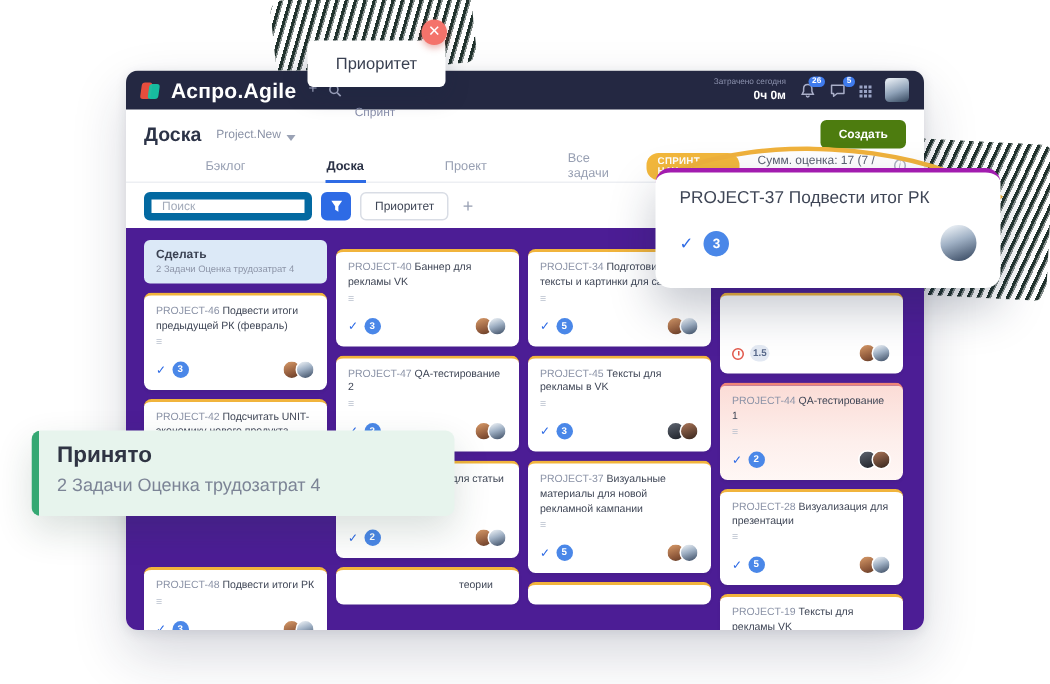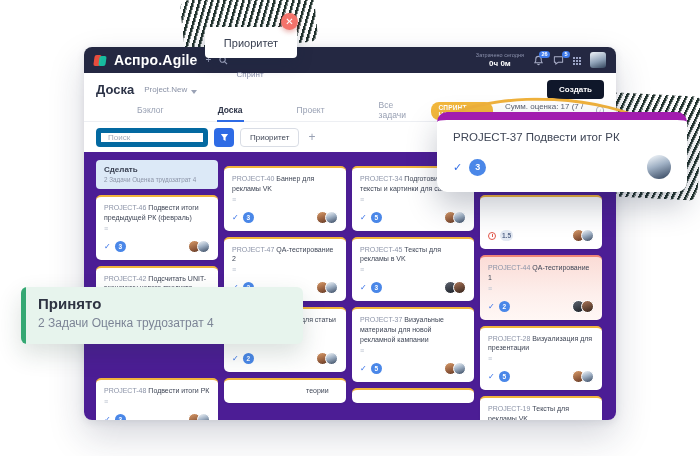--- a/index.html
+++ b/index.html
@@ -17,34 +17,34 @@
 
   
   .topbar { height: 26px; background: #242842; display: flex; align-items: center; padding: 0 10px; gap: 8px; flex: 0 0 auto; }
   .logo { position: relative; width: 12px; height: 11px; flex: 0 0 auto; }
   .logo::before { content: ""; position: absolute; left: 0; top: 0; width: 7px; height: 11px; background: #e84d3d; border-radius: 2px; transform: skewX(-8deg); }
   .logo::after { content: ""; position: absolute; left: 5px; top: 1px; width: 7px; height: 10px; background: #17c3a4; border-radius: 2px; transform: skewX(-8deg); opacity: .95; }
   .brand { color: #fff; font-size: 14px; font-weight: bold; letter-spacing: .2px; }
   .tb-ic { color: #a9aec8; font-size: 10px; line-height: 1; cursor: pointer; display: flex; align-items: center; }
   .tb-search-hint { color: #8b91ad; font-size: 8px; margin-top: 28px; }
   .tb-right { margin-left: auto; display: flex; align-items: center; gap: 9px; }
-  .time-box { text-align: center; line-height: 1.15; }
+  .time-box { text-align: right; line-height: 1.15; }
   .time-label { color: #8b91ad; font-size: 5.5px; }
   .time-value { color: #fff; font-size: 8px; font-weight: bold; }
   .ic-wrap { position: relative; display: flex; align-items: center; cursor: pointer; }
   .ic-badge { position: absolute; top: -4px; right: -6px; background: #3f7bed; color: #fff; font-size: 5.5px; border-radius: 6px; padding: 1px 2.5px; line-height: 1; font-weight: bold; }
   .grid-dots { width: 2px; height: 2px; background: #9aa3c5; color: #9aa3c5; box-shadow: 0 0 0 0, 3px 0, 6px 0, 0 3px, 3px 3px, 6px 3px, 0 6px, 3px 6px, 6px 6px; margin: 2px 6px 6px 0; }
   .tb-avatar { width: 16px; height: 16px; border-radius: 3px; background: linear-gradient(160deg, #dfe6ee 10%, #8fa2b8 55%, #33455c 100%); }
 
   
   .pagehead { height: 27px; display: flex; align-items: center; padding: 6px 12px 0; gap: 10px; flex: 0 0 auto; }
   .page-title { font-size: 13px; font-weight: bold; color: #2c3347; }
   .proj-select { display: flex; align-items: flex-end; gap: 4px; color: #8a92a6; font-size: 8px; cursor: pointer; }
   .caret { width: 0; height: 0; border-left: 3px solid transparent; border-right: 3px solid transparent; border-top: 4px solid #9aa2b5; }
-  .create-btn { margin-left: auto; background: #0f172a; color: #fff; font-size: 8px; font-weight: bold; border: none; border-radius: 4px; padding: 5px 12px; cursor: pointer; }
+  .create-btn { margin-left: auto; background: #4d7c0f; color: #fff; font-size: 8px; font-weight: bold; border: none; border-radius: 4px; padding: 5px 12px; cursor: pointer; }
 
   
   .tabsrow { height: 22px; display: flex; align-items: center; gap: 12px; padding: 0 12px; border-bottom: 1px solid #edeff3; flex: 0 0 auto; }
   .tab { font-size: 8.5px; color: #98a0b3; padding: 5px 1px; cursor: pointer; border-bottom: 2px solid transparent; margin-left: 40px; }
   .tab.active { color: #2c3347; font-weight: bold; border-bottom-color: #2e6be5; }
   .sprint-pill { background: #f3b83c; color: #fff; font-size: 6.5px; font-weight: bold; border-radius: 8px; padding: 2px 7px; letter-spacing: .2px; }
   .sprint-summary { font-size: 8px; color: #5b6272; }
   .info-ic { display: inline-flex; align-items: center; justify-content: center; width: 9px; height: 9px; border: 1px solid #aab1c0; border-radius: 50%; color: #aab1c0; font-size: 6px; font-style: italic; }
 
   
@@ -82,21 +82,21 @@
   .card-spacer { height: 36px; margin-top: 6px; }
   .card.clock .clock-gap { height: 18px; }
   .clock-ic { position: relative; width: 8px; height: 8px; border: 1px solid #e2574a; border-radius: 50%; display: inline-block; }
   .clock-ic::after { content: ""; position: absolute; left: 2.5px; top: 1px; width: 1px; height: 3px; background: #e2574a; }
 
   
   .tooltip { position: absolute; left: 205px; top: 27px; width: 92px; height: 31px; background: #fff; border-radius: 4px; box-shadow: 0 6px 16px rgba(25,35,65,.22); display: flex; align-items: center; justify-content: center; font-size: 11px; color: #3a4152; z-index: 7; }
   .tooltip-x { position: absolute; left: 281px; top: 13px; width: 17px; height: 17px; border-radius: 50%; background: #f4736b; color: #fff; font-size: 10px; display: flex; align-items: center; justify-content: center; box-shadow: 0 2px 5px rgba(200,60,50,.4); cursor: pointer; z-index: 8; }
 
   
-  .overlay-card { position: absolute; left: 437px; top: 112px; width: 250px; height: 80px; background: #fff; border-radius: 10px; border-top: 8px solid #a21caf; box-shadow: 0 14px 30px rgba(25,35,65,.25); z-index: 7; padding: 11px 16px 0; }
+  .overlay-card { position: absolute; left: 437px; top: 112px; width: 230px; height: 80px; background: #fff; border-radius: 10px; border-top: 3px solid #a21caf; box-shadow: 0 14px 30px rgba(25,35,65,.25); z-index: 7; padding: 11px 16px 0; }
   .overlay-title { font-size: 11.5px; color: #3f4656; }
   .overlay-foot { display: flex; align-items: center; margin-top: 12px; }
   .overlay-check { color: #2e6be5; font-size: 11px; font-weight: bold; margin-right: 7px; }
   .overlay-badge { width: 17px; height: 17px; border-radius: 50%; background: #4a87e8; color: #fff; font-size: 9px; font-weight: bold; display: inline-flex; align-items: center; justify-content: center; }
   .overlay-avatar { margin-left: auto; width: 24px; height: 24px; border-radius: 50%; background: linear-gradient(160deg, #e7edf3 10%, #9fb0c4 45%, #2f4059 100%); }
 
   
   .callout { position: absolute; left: 21px; top: 287px; width: 282px; height: 57px; background: #e7f4ed; border-radius: 6px; box-shadow: 0 10px 24px rgba(25,65,45,.16); z-index: 7; padding: 8px 16px 0 17px; overflow: hidden; }
   .callout::before { content: ""; position: absolute; left: 0; top: 0; bottom: 0; width: 5px; background: #35a873; }
   .callout-title { font-size: 15px; font-weight: bold; color: #2f3443; }

